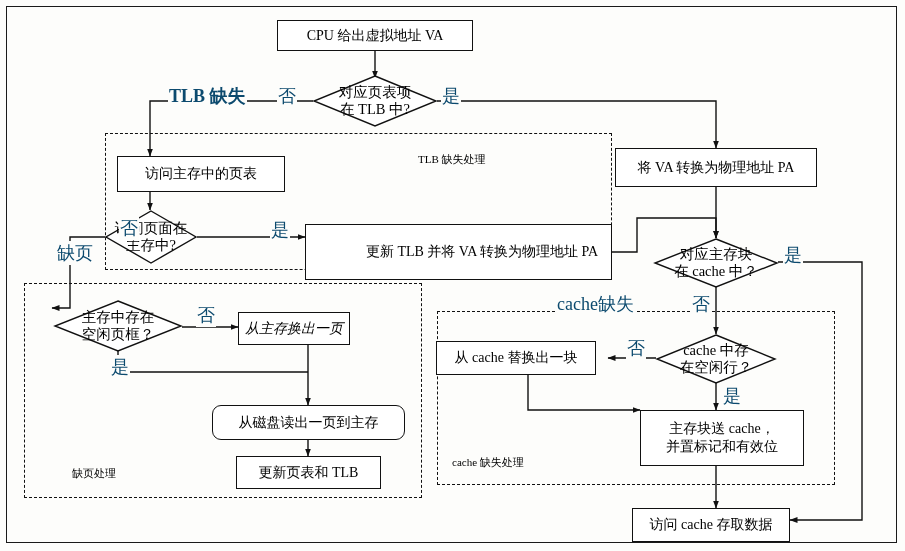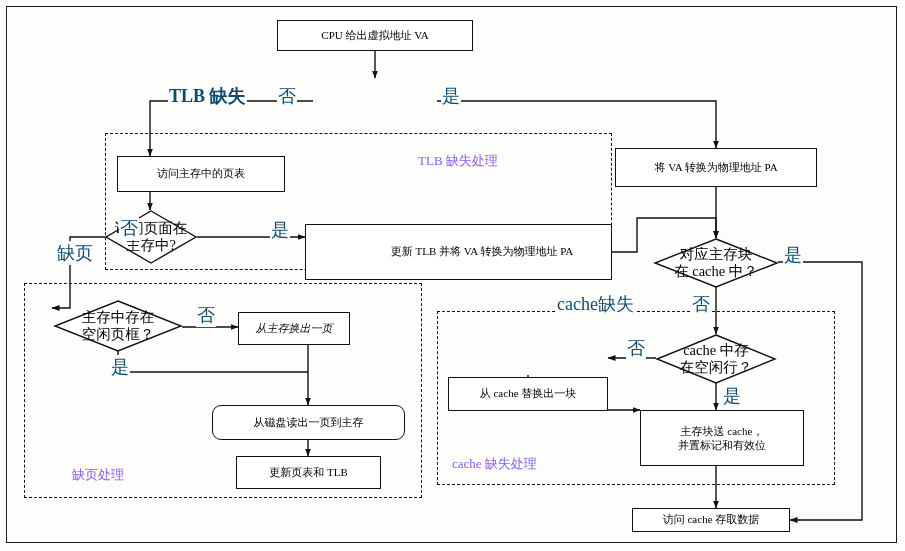--- a/index.html
+++ b/index.html
@@ -32,37 +32,37 @@
     pointer-events: none;
   }
   .node {
     position: absolute;
     box-sizing: border-box;
     display: flex;
     align-items: center;
     justify-content: center;
     text-align: center;
     color: #000;
-    font-size: 11px;
+    font-size: 14px;
     line-height: 1.25;
     background: #ffffff;
   }
   .rect {
     border: 1.4px solid #111;
   }
   .dashed-group {
     position: absolute;
     box-sizing: border-box;
     border: 1.4px dashed #111;
     background: transparent;
   }
   .group-label {
     position: absolute;
-    font-size: 13px;
-    color: #8b5cf6;
+    font-size: 11px;
+    color: #000000;
     background: transparent;
     white-space: nowrap;
   }
   .edge-label {
     position: absolute;
     font-size: 18px;
     color: #0c4a6e;
     background: #fdfdfb;
     padding: 0 1px;
     white-space: nowrap;
@@ -147,20 +147,28 @@
       <path d="M308,345 L308,405" marker-end="url(#arrow)"></path>
 
       <path d="M118,350 L118,372 L308,372"></path>
 
       <path d="M308,440 L308,456" marker-end="url(#arrow)"></path>
     </g>
   </svg>
 
   <div class="node rect" style="left:277px; top:20px; width:196px; height:31px;">CPU 给出虚拟地址 VA</div>
 
+  <div class="diamond-wrap" style="left:313px; top:75px; width:124px; height:52px;">
+    <svg width="124" height="52">
+        <polygon points="62,1 123,26 62,51 1,26" fill="#fff" stroke="#111" stroke-width="1.4"></polygon>
+      </svg>
+    <div class="diamond-text">
+      <span style="display:block">对应页表项<br>在 TLB 中?</span>
+    </div>
+  </div>
 
   <div class="node rect" style="left:615px; top:148px; width:202px; height:39px;">将 VA 转换为物理地址 PA</div>
 
   <div class="node rect" style="left:117px; top:156px; width:168px; height:36px;">访问主存中的页表</div>
 
   <div class="diamond-wrap" style="left:105px; top:210px; width:92px; height:54px;">
     <svg width="92" height="54">
         <polygon points="46,1 91,27 46,53 1,27" fill="#fff" stroke="#111" stroke-width="1.4"></polygon>
       </svg>
     <div class="diamond-text">
@@ -192,31 +200,31 @@
 
   <div class="diamond-wrap" style="left:656px; top:334px; width:120px; height:50px;">
     <svg width="120" height="50">
         <polygon points="60,1 119,25 60,49 1,25" fill="#fff" stroke="#111" stroke-width="1.4"></polygon>
       </svg>
     <div class="diamond-text">
       <span style="display:block">cache 中存<br>在空闲行？</span>
     </div>
   </div>
 
-  <div class="node rect" style="left:448px; top:341px; width:160px; height:34px;margin-top:36px;">从 cache 替换出一块</div>
+  <div class="node rect" style="left:436px; top:341px; width:160px; height:34px;">从 cache 替换出一块</div>
 
   <div class="node rect" style="left:212px; top:405px; width:193px; height:35px;border-radius:9px;">从磁盘读出一页到主存</div>
 
   <div class="node rect" style="left:640px; top:410px; width:164px; height:56px; line-height:1.3;">
     <span style="display:block">主存块送 cache，<br>并置标记和有效位</span>
   </div>
 
   <div class="node rect" style="left:236px; top:456px; width:145px; height:33px;">更新页表和 TLB</div>
 
-  <div class="node rect" style="left:632px; top:508px; width:158px; height:24px;">访问 cache 存取数据</div>
+  <div class="node rect" style="left:632px; top:508px; width:158px; height:34px;">访问 cache 存取数据</div>
 
   <div class="edge-label" style="left:168px; top:84px; font-weight:bold;">TLB 缺失</div>
   <div class="edge-label" style="left:277px; top:84px;">否</div>
   <div class="edge-label" style="left:441px; top:84px;">是</div>
 
   <div class="edge-label" style="left:119px; top:216px;">否</div>
   <div class="edge-label" style="left:56px; top:241px;">缺页</div>
   <div class="edge-label" style="left:270px; top:218px;">是</div>
 
   <div class="edge-label" style="left:783px; top:243px;">是</div>

